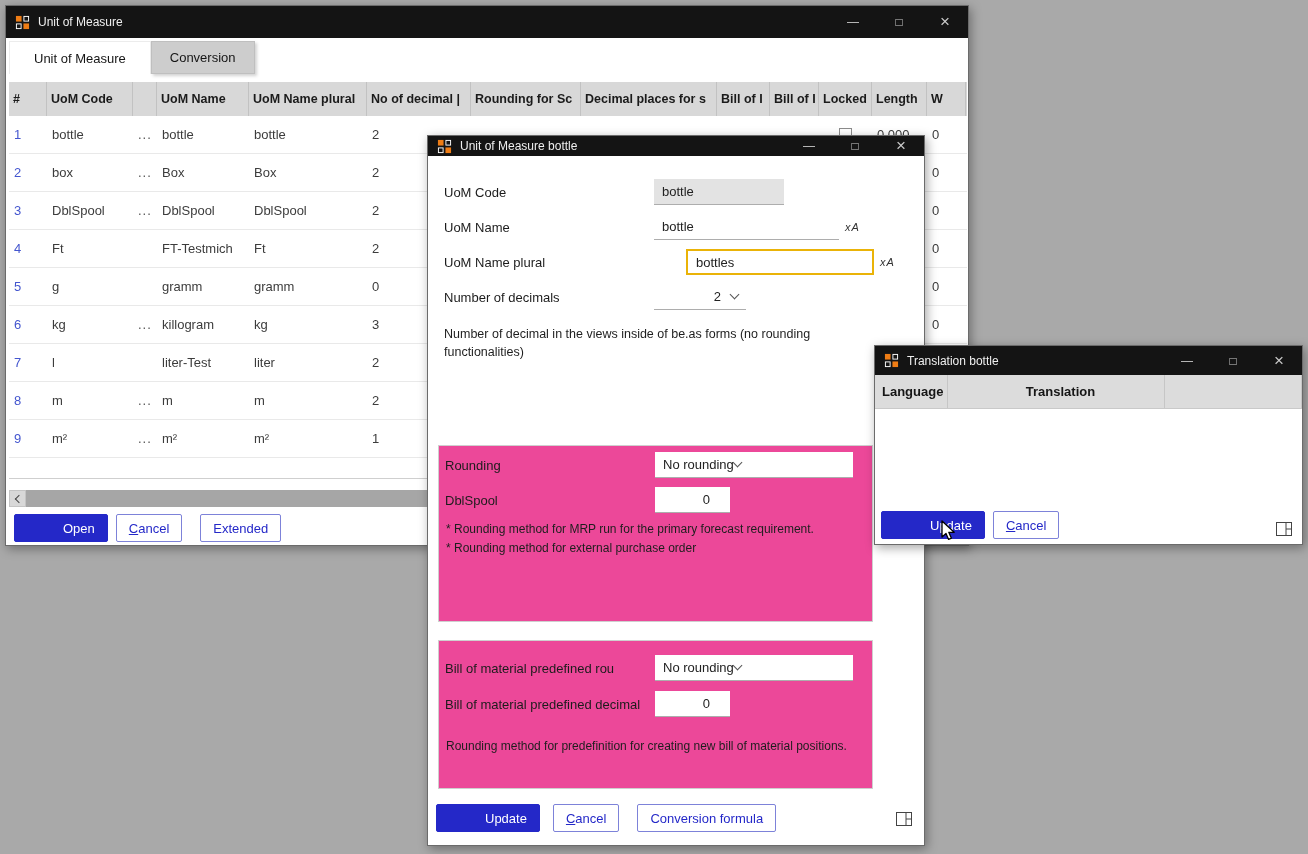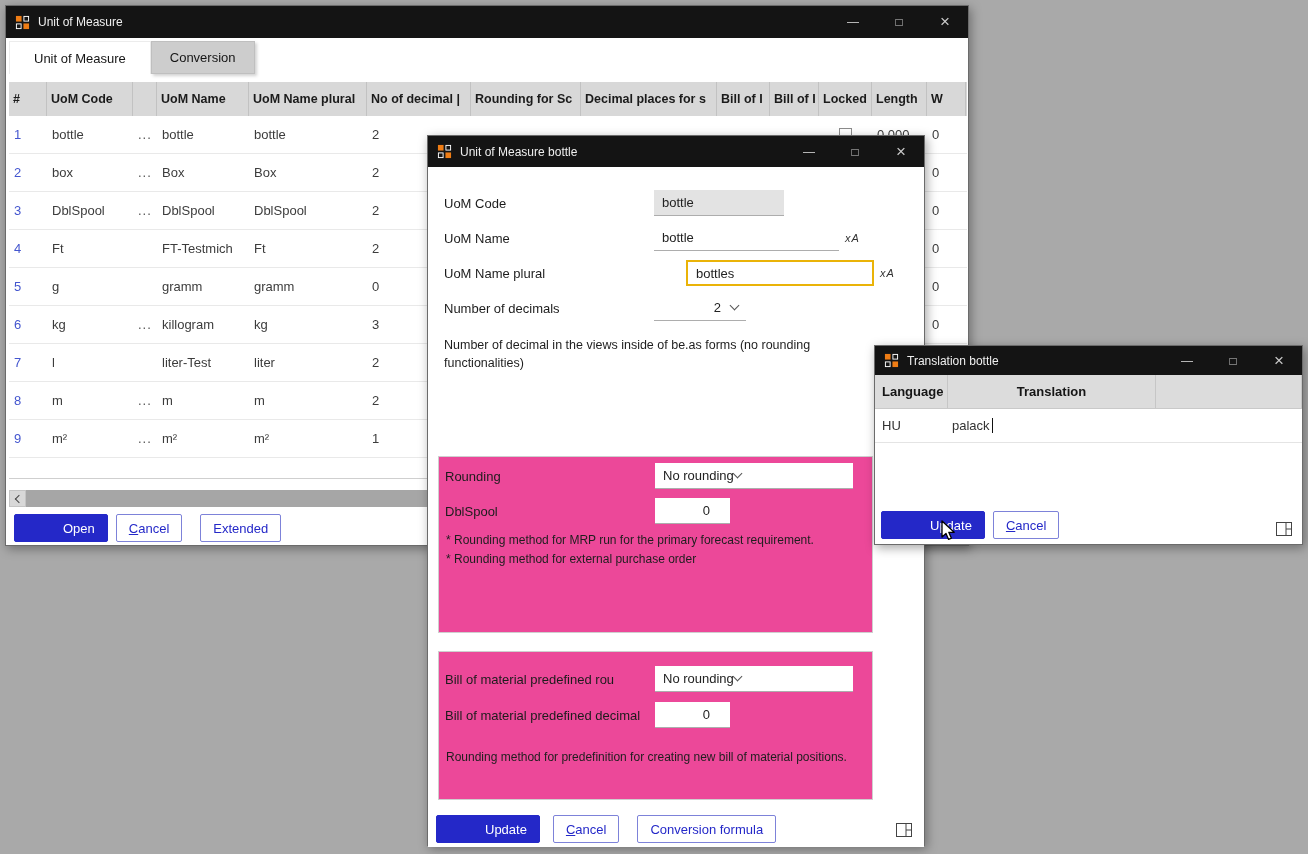--- a/index.html
+++ b/index.html
@@ -53,40 +53,40 @@
   .tinput.focused { border:2px solid #eab308;margin-left:32px; }
   .tinput.num { text-align:right; padding-right:20px; }
   .selectbox { height:26px; border-bottom:1px solid #adadad; background:#fff; display:flex; align-items:center;
                justify-content:flex-start; font-size:13px; color:#222; padding:0 8px; }
   .selectbox.right-val { justify-content:flex-end; gap:10px; }
   .chev-down { width:7px; height:7px; border-right:1.5px solid #555; border-bottom:1.5px solid #555; transform:rotate(45deg); margin-top:-4px; flex:0 0 auto; }
   .trans-icon { margin-left:6px; font-size:11px; font-style:italic; color:#333; letter-spacing:1px; flex:0 0 auto; }
 
   
   .uom-dialog { left:427px; top:135px; width:498px; height:711px; }
-  .uom-dialog .titlebar { height:31px; }
+  .uom-dialog .titlebar { height:20px; }
   .uom-body { position:relative; height:680px; background:#fff; }
   .fr { position:absolute; left:16px; right:16px; display:flex; align-items:center; height:26px; }
   .fr1 { top:23px; } .fr2 { top:58px; } .fr3 { top:93px; } .fr4 { top:128px; }
   .help-text { position:absolute; left:16px; top:169px; width:400px; font-size:12.5px; color:#1e1e1e; line-height:1.45; }
   .groupbox { position:absolute; left:10px; width:435px; border:1px solid #cfcfcf; background:#ec4899; }
   .group1 { top:289px; height:177px; }
   .group2 { top:484px; height:149px; }
   .g-row { position:absolute; left:6px; right:6px; display:flex; align-items:center; height:26px; }
   .g1r1 { top:6px; } .g1r2 { top:41px; }
   .g2r1 { top:14px; } .g2r2 { top:50px; }
   .g-note { position:absolute; left:7px; right:4px; font-size:12px; color:#1e1e1e; white-space:nowrap; overflow:hidden; }
   .g1n1 { top:76px; } .g1n2 { top:95px; } .g2n1 { top:98px; }
   .uom-footer { position:absolute; left:8px; bottom:4px; display:flex; align-items:center; }
   .corner-icon { position:absolute; right:12px; bottom:10px; }
 
   
   .trans-dialog { left:874px; top:345px; width:429px; height:200px; }
   .trans-dialog .titlebar { height:29px; }
-  .tr-header, .tr-row { display:grid; grid-template-columns:73px 208px 1fr; }
+  .tr-header, .tr-row { display:grid; grid-template-columns:73px 208px 1fr;gap:9px; }
   .tr-header { background:#dcdcdc; height:34px; border-bottom:1px solid #c9c9c9; }
   .tr-header .tr-cell { font-size:13px; font-weight:bold; color:#161616; display:flex; align-items:center; padding:0 7px; border-right:1px solid #c6c6c6; }
   .tr-header .tr-cell.center { justify-content:center; }
   .tr-row { height:34px; border-bottom:1px solid #e4e4e4; }
   .tr-row .tr-cell { font-size:13px; color:#333; display:flex; align-items:center; padding:0 7px; }
   .caret { display:inline-block; width:1px; height:15px; background:#111; margin-left:2px; }
   .tr-footer { position:absolute; left:6px; bottom:5px; display:flex; align-items:center; }
 
   
   .cursor { position:absolute; left:940px; top:520px; z-index:50; pointer-events:none; }
@@ -400,28 +400,20 @@
       <span class="win-btn">□</span>
       <span class="win-btn close-glyph">×</span>
     </div>
   </div>
 
   <div class="tr-header">
     <div class="tr-cell">Language</div>
     <div class="tr-cell center">Translation</div>
     <div class="tr-cell"></div>
   </div>
-  <div class="tr-row">
-    <div class="tr-cell">HU</div>
-    <div class="tr-cell" style="padding-left:4px;">
-      <span>palack</span>
-      <span class="caret"></span>
-    </div>
-    <div class="tr-cell"></div>
-  </div>
 
   <div class="tr-footer">
     <button class="btn primary" style="min-width:80px;">Update</button>
     <button class="btn" style="min-width:62px; margin-left:8px;"><u>C</u>ancel</button>
   </div>
   <svg class="corner-icon" style="right:10px; bottom:8px;" width="16" height="14" viewBox="0 0 16 14">
     <rect x="0.5" y="0.5" width="15" height="13" fill="none" stroke="#444"></rect>
     <line x1="10" y1="0.5" x2="10" y2="13.5" stroke="#444"></line>
     <line x1="10" y1="7" x2="15.5" y2="7" stroke="#444"></line>
   </svg>

